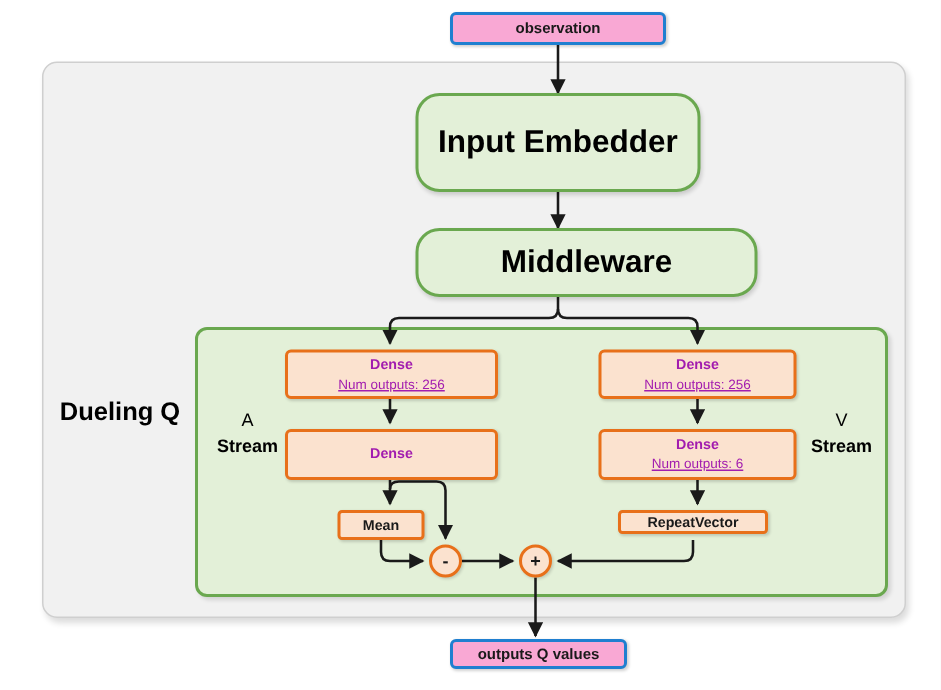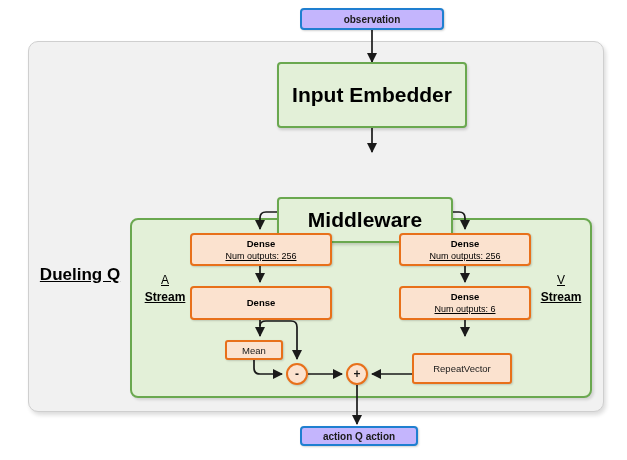--- a/index.html
+++ b/index.html
@@ -25,65 +25,65 @@
     box-sizing: border-box;
     display: flex;
     flex-direction: column;
     align-items: center;
     justify-content: center;
     text-align: center;
     z-index: 5;
   }
   
   .io-box {
-    background: #c4b5fd;
+    background: #f9a8d4;
     border: 2px solid #1f7fd0;
     border-radius: 4px;
     color: #1a1a1a;
     font-size: 10px;
     font-weight: bold;
     box-shadow: 1px 1px 2px rgba(0,0,0,0.18);
   }
   
   .green-box {
     background: #e3f0d8;
     border: 2px solid #6aa84f;
-    border-radius: 4px;
+    border-radius: 16px;
     color: #000;
     font-size: 21px;
     font-weight: bold;
     box-shadow: 1px 2px 3px rgba(0,0,0,0.16);
   }
   
   .orange-box {
     background: #fbe2cf;
     border: 2px solid #e8701a;
     border-radius: 4px;
-    color: #000000;
+    color: #a21caf;
     box-shadow: 1px 1px 2px rgba(0,0,0,0.16);
     padding: 2px 4px;
   }
   .orange-box .ttl {
     font-size: 9.5px;
     font-weight: bold;
     line-height: 12px;
   }
   .orange-box .sub {
     font-size: 9px;
     font-weight: normal;
     line-height: 12px;
     text-decoration: underline;
   }
   .small-orange {
     background: #fbe2cf;
     border: 2px solid #e8701a;
     border-radius: 3px;
     color: #1a1a1a;
     font-size: 9.5px;
-    font-weight: normal;
+    font-weight: bold;
     box-shadow: 1px 1px 2px rgba(0,0,0,0.16);
   }
   
   .op-circle {
     position: absolute;
     width: 22px;
     height: 22px;
     border-radius: 50%;
     background: #fbe2cf;
     border: 2.5px solid #e8701a;
@@ -117,21 +117,20 @@
     box-shadow: 2px 2px 3px rgba(0,0,0,0.13);
     z-index: 2;
   }
   
   .label {
     position: absolute;
     text-align: center;
     color: #000;
     z-index: 7;
     line-height: 17px;
-    text-decoration: underline;
   }
   .label-big {
     font-size: 17px;
     font-weight: bold;
   }
   .label-mid {
     font-size: 12px;
     font-weight: bold;
   }
   .label-mid .thin {
@@ -192,21 +191,21 @@
   </svg>
 
   <div class="node io-box" style="left:300px; top:8px; width:144px; height:22px;">
     <span>observation</span>
   </div>
 
   <div class="node green-box" style="left:277px; top:62px; width:190px; height:66px;">
     <span>Input Embedder</span>
   </div>
 
-  <div class="node green-box" style="left:277px; top:152px; width:176px; height:46px;margin-top:45px;">
+  <div class="node green-box" style="left:277px; top:152px; width:228px; height:46px;">
     <span>Middleware</span>
   </div>
 
   <div class="node orange-box" style="left:190px; top:233px; width:142px; height:33px;">
     <div class="ttl">Dense</div>
     <div class="sub">Num outputs: 256</div>
   </div>
 
   <div class="node orange-box" style="left:190px; top:286px; width:142px; height:34px;">
     <div class="ttl">Dense</div>
@@ -219,34 +218,34 @@
 
   <div class="node orange-box" style="left:399px; top:286px; width:132px; height:34px;">
     <div class="ttl">Dense</div>
     <div class="sub">Num outputs: 6</div>
   </div>
 
   <div class="node small-orange" style="left:225px; top:340px; width:58px; height:20px;">
     <span>Mean</span>
   </div>
 
-  <div class="node small-orange" style="left:412px; top:353px; width:100px; height:31px;">
+  <div class="node small-orange" style="left:412px; top:340px; width:100px; height:16px;">
     <span>RepeatVector</span>
   </div>
 
   <div class="op-circle" style="left:286px; top:363px;">
     <span>-</span>
   </div>
 
   <div class="op-circle" style="left:346px; top:363px;">
     <span>+</span>
   </div>
 
   <div class="node io-box" style="left:300px; top:426px; width:118px; height:20px;">
-    <span>action Q action</span>
+    <span>outputs Q values</span>
   </div>
 
   <div class="label label-big" style="left:30px; top:266px; width:100px;">
     <div>Dueling Q</div>
   </div>
 
   <div class="label label-mid" style="left:140px; top:272px; width:50px;">
     <div class="thin">A</div>
     <div>Stream</div>
   </div>

